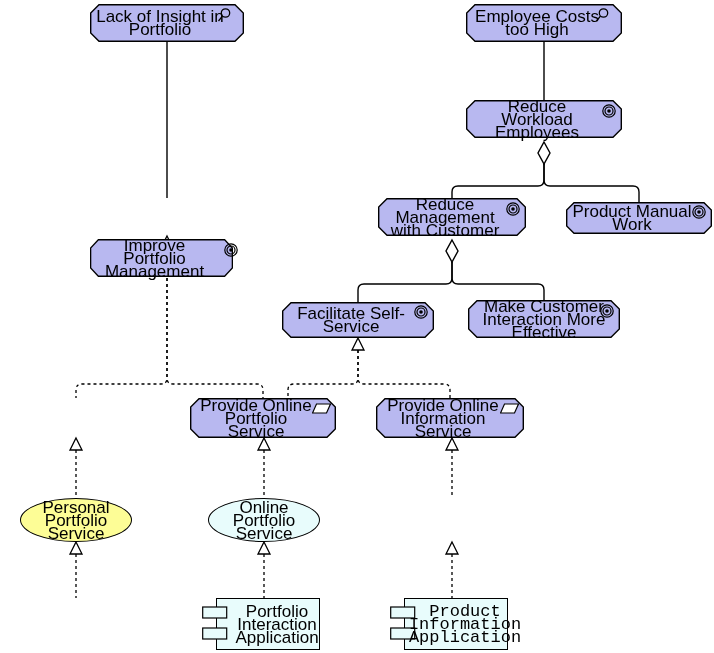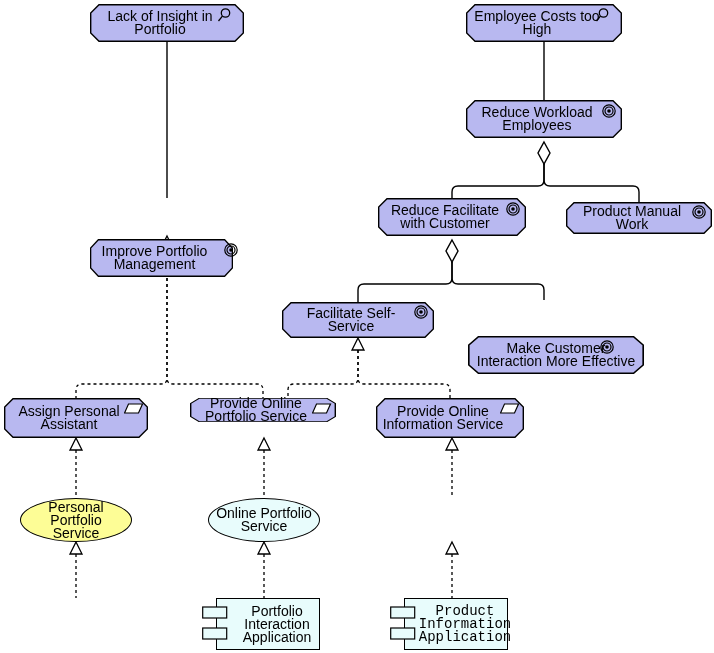--- a/index.html
+++ b/index.html
@@ -3,21 +3,21 @@
 <meta charset="utf-8">
 <style>
   html,body{margin:0;padding:0;background:#ffffff;}
   body{width:714px;height:653px;position:relative;overflow:hidden;
        font-family:"Liberation Sans","DejaVu Sans",sans-serif;}
   #canvas{position:absolute;left:0;top:0;width:714px;height:653px;}
   #svg-layer{position:absolute;left:0;top:0;width:714px;height:653px;}
   .node{position:absolute;box-sizing:border-box;}
   .label{position:absolute;left:0;top:0;width:100%;height:100%;
          display:flex;align-items:center;justify-content:center;
-         text-align:center;line-height:13px;font-size:14px;color:#000000;
+         text-align:center;line-height:13px;font-size:17px;color:#000000;
          padding:0 6px;box-sizing:border-box;}
   .label.shift-left{padding-right:20px;}
   .oct-shape{position:absolute;left:0;top:0;width:100%;height:100%;}
   .badge{position:absolute;}
   .ellipse{position:absolute;left:0;top:0;width:100%;height:100%;
            border:1px solid #000;border-radius:50%/50%;box-sizing:border-box;}
   .rect{position:absolute;left:0;top:0;width:100%;height:100%;
         border:1px solid #000;box-sizing:border-box;}
 </style>
 </head>
@@ -138,21 +138,21 @@
 
   <div class="node" style="left:378px;top:198px;width:148px;height:38px;">
     <svg class="oct-shape" viewBox="0 0 148 38" preserveAspectRatio="none">
       <polygon points="9,0.7 139,0.7 147.3,9 147.3,29 139,37.3 9,37.3 0.7,29 0.7,9" fill="#b8b8f0" stroke="#000" stroke-width="1.4"></polygon>
     </svg>
     <svg class="badge" style="left:128px;top:4px;" width="14" height="14" viewBox="0 0 14 14">
       <circle cx="7" cy="7" r="6.2" fill="none" stroke="#000" stroke-width="1.2"></circle>
       <circle cx="7" cy="7" r="4" fill="none" stroke="#000" stroke-width="1.2"></circle>
       <circle cx="7" cy="7" r="1.8" fill="#000"></circle>
     </svg>
-    <div class="label shift-left">Reduce Facilitate with Customer</div>
+    <div class="label shift-left">Reduce Management with Customer</div>
   </div>
 
   <div class="node" style="left:566px;top:202px;width:146px;height:32px;">
     <svg class="oct-shape" viewBox="0 0 146 32" preserveAspectRatio="none">
       <polygon points="8,0.7 138,0.7 145.3,8 145.3,24 138,31.3 8,31.3 0.7,24 0.7,8" fill="#b8b8f0" stroke="#000" stroke-width="1.4"></polygon>
     </svg>
     <svg class="badge" style="left:126px;top:3px;" width="14" height="14" viewBox="0 0 14 14">
       <circle cx="7" cy="7" r="6.2" fill="none" stroke="#000" stroke-width="1.2"></circle>
       <circle cx="7" cy="7" r="4" fill="none" stroke="#000" stroke-width="1.2"></circle>
       <circle cx="7" cy="7" r="1.8" fill="#000"></circle>
@@ -165,43 +165,34 @@
       <polygon points="9,0.7 143,0.7 151.3,9 151.3,27 143,35.3 9,35.3 0.7,27 0.7,9" fill="#b8b8f0" stroke="#000" stroke-width="1.4"></polygon>
     </svg>
     <svg class="badge" style="left:132px;top:3px;" width="14" height="14" viewBox="0 0 14 14">
       <circle cx="7" cy="7" r="6.2" fill="none" stroke="#000" stroke-width="1.2"></circle>
       <circle cx="7" cy="7" r="4" fill="none" stroke="#000" stroke-width="1.2"></circle>
       <circle cx="7" cy="7" r="1.8" fill="#000"></circle>
     </svg>
     <div class="label shift-left">Facilitate Self-Service</div>
   </div>
 
-  <div class="node" style="left:468px;top:300px;width:176px;height:38px;margin-top:36px;">
+  <div class="node" style="left:468px;top:300px;width:152px;height:38px;">
     <svg class="oct-shape" viewBox="0 0 152 38" preserveAspectRatio="none">
       <polygon points="9,0.7 143,0.7 151.3,9 151.3,29 143,37.3 9,37.3 0.7,29 0.7,9" fill="#b8b8f0" stroke="#000" stroke-width="1.4"></polygon>
     </svg>
     <svg class="badge" style="left:132px;top:4px;" width="14" height="14" viewBox="0 0 14 14">
       <circle cx="7" cy="7" r="6.2" fill="none" stroke="#000" stroke-width="1.2"></circle>
       <circle cx="7" cy="7" r="4" fill="none" stroke="#000" stroke-width="1.2"></circle>
       <circle cx="7" cy="7" r="1.8" fill="#000"></circle>
     </svg>
     <div class="label">Make Customer Interaction More Effective</div>
   </div>
 
-  <div class="node" style="left:4px;top:398px;width:144px;height:40px;">
-    <svg class="oct-shape" viewBox="0 0 144 40" preserveAspectRatio="none">
-      <polygon points="9,0.7 135,0.7 143.3,9 143.3,31 135,39.3 9,39.3 0.7,31 0.7,9" fill="#b8b8f0" stroke="#000" stroke-width="1.4"></polygon>
-    </svg>
-    <svg class="badge" style="left:120px;top:5px;" width="20" height="12" viewBox="0 0 20 12">
-      <polygon points="4.5,1 18.5,1 14.5,10 0.5,10" fill="#fff" stroke="#000" stroke-width="1.2"></polygon>
-    </svg>
-    <div class="label shift-left">Assign Personal Assistant</div>
-  </div>
-
-  <div class="node" style="left:190px;top:398px;width:146px;height:24px;">
+
+  <div class="node" style="left:190px;top:398px;width:146px;height:40px;">
     <svg class="oct-shape" viewBox="0 0 146 40" preserveAspectRatio="none">
       <polygon points="9,0.7 137,0.7 145.3,9 145.3,31 137,39.3 9,39.3 0.7,31 0.7,9" fill="#b8b8f0" stroke="#000" stroke-width="1.4"></polygon>
     </svg>
     <svg class="badge" style="left:122px;top:5px;" width="20" height="12" viewBox="0 0 20 12">
       <polygon points="4.5,1 18.5,1 14.5,10 0.5,10" fill="#fff" stroke="#000" stroke-width="1.2"></polygon>
     </svg>
     <div class="label shift-left">Provide Online Portfolio Service</div>
   </div>
 
   <div class="node" style="left:376px;top:398px;width:148px;height:40px;">

